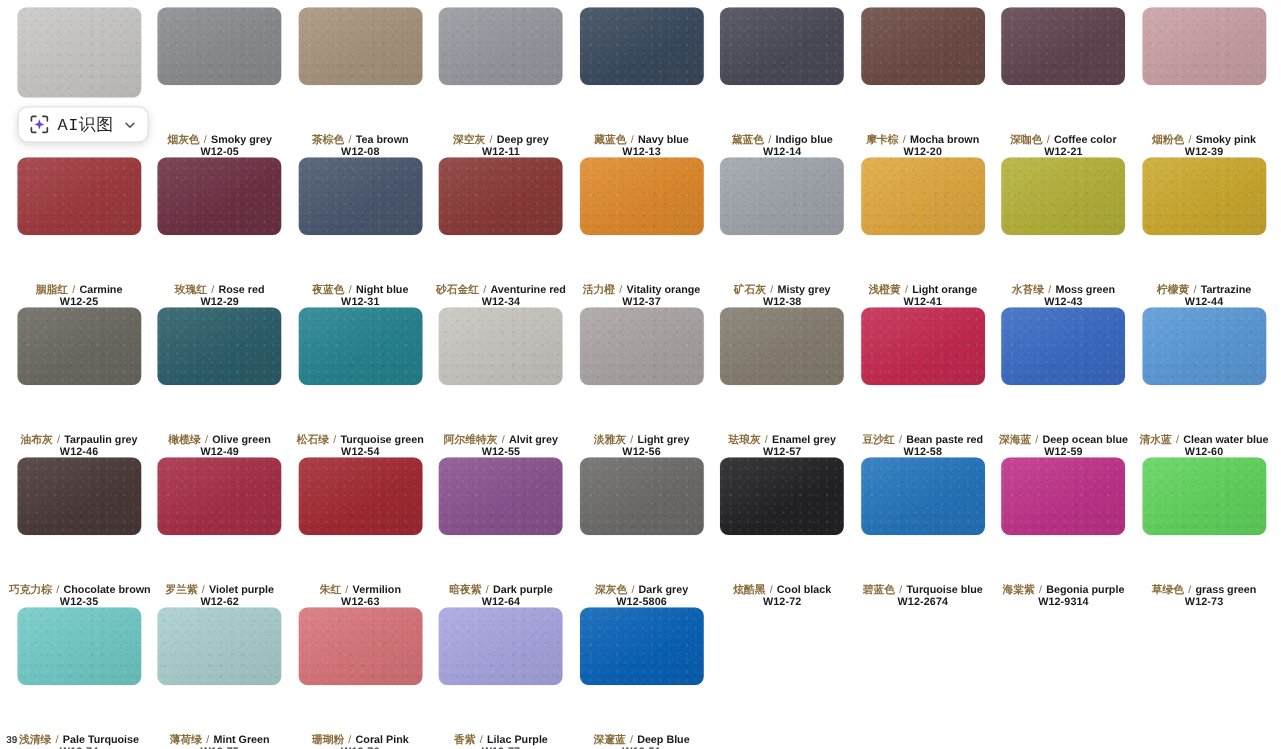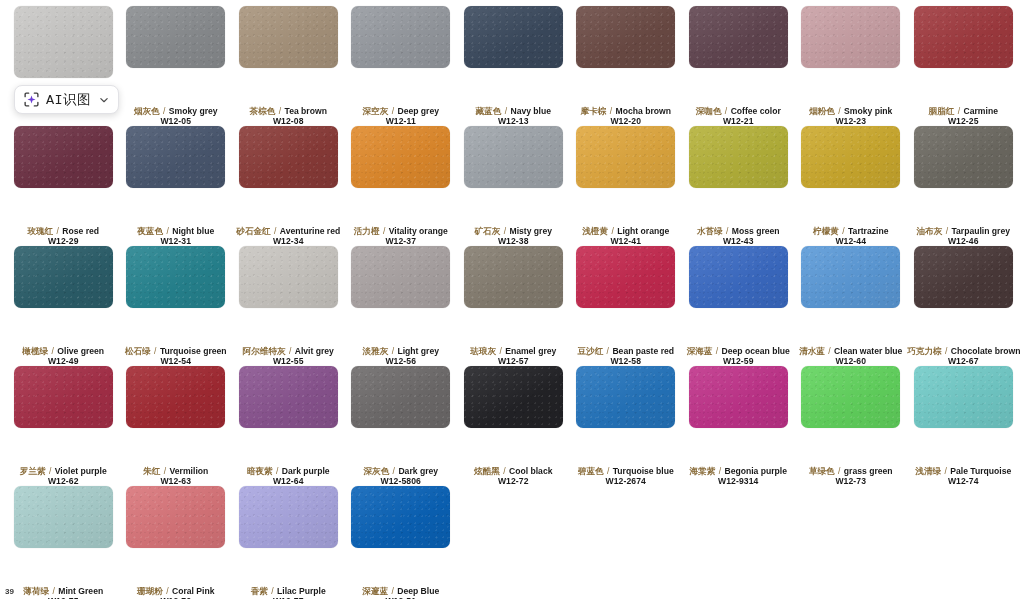--- a/index.html
+++ b/index.html
@@ -148,38 +148,45 @@
         </div>
       </div>
       <div class="swatch-cell">
         <div class="swatch-chip" style="background: rgb(59, 74, 94);"></div>
         <div class="swatch-caption">
           <div class="name-line"><span class="cn-name">藏蓝色</span><span class="sep"> / </span><span class="en-name">Navy blue</span></div>
           <div class="code-line">W12-13</div>
         </div>
       </div>
       <div class="swatch-cell">
+        <div class="swatch-chip" style="background: rgb(75, 74, 88);"></div>
+        <div class="swatch-caption">
+          <div class="name-line"><span class="cn-name">黛蓝色</span><span class="sep"> / </span><span class="en-name">Indigo blue</span></div>
+          <div class="code-line">W12-14</div>
+        </div>
+      </div>
+      <div class="swatch-cell">
         <div class="swatch-chip" style="background: rgb(108, 75, 69);"></div>
         <div class="swatch-caption">
           <div class="name-line"><span class="cn-name">摩卡棕</span><span class="sep"> / </span><span class="en-name">Mocha brown</span></div>
           <div class="code-line">W12-20</div>
         </div>
       </div>
       <div class="swatch-cell">
         <div class="swatch-chip" style="background: rgb(97, 69, 80);"></div>
         <div class="swatch-caption">
           <div class="name-line"><span class="cn-name">深咖色</span><span class="sep"> / </span><span class="en-name">Coffee color</span></div>
           <div class="code-line">W12-21</div>
         </div>
       </div>
       <div class="swatch-cell">
         <div class="swatch-chip" style="background: rgb(201, 160, 165);"></div>
         <div class="swatch-caption">
           <div class="name-line"><span class="cn-name">烟粉色</span><span class="sep"> / </span><span class="en-name">Smoky pink</span></div>
-          <div class="code-line">W12-23</div>
+          <div class="code-line">W12-39</div>
         </div>
       </div>
       <div class="swatch-cell">
         <div class="swatch-chip" style="background: rgb(160, 58, 63);"></div>
         <div class="swatch-caption">
           <div class="name-line"><span class="cn-name">胭脂红</span><span class="sep"> / </span><span class="en-name">Carmine</span></div>
           <div class="code-line">W12-25</div>
         </div>
       </div>
       <div class="swatch-cell">
@@ -298,21 +305,21 @@
         <div class="swatch-chip" style="background: rgb(91, 154, 216);"></div>
         <div class="swatch-caption">
           <div class="name-line"><span class="cn-name">清水蓝</span><span class="sep"> / </span><span class="en-name">Clean water blue</span></div>
           <div class="code-line">W12-60</div>
         </div>
       </div>
       <div class="swatch-cell">
         <div class="swatch-chip" style="background: rgb(75, 58, 58);"></div>
         <div class="swatch-caption">
           <div class="name-line"><span class="cn-name">巧克力棕</span><span class="sep"> / </span><span class="en-name">Chocolate brown</span></div>
-          <div class="code-line">W12-67</div>
+          <div class="code-line">W12-35</div>
         </div>
       </div>
       <div class="swatch-cell">
         <div class="swatch-chip" style="background: rgb(166, 47, 72);"></div>
         <div class="swatch-caption">
           <div class="name-line"><span class="cn-name">罗兰紫</span><span class="sep"> / </span><span class="en-name">Violet purple</span></div>
           <div class="code-line">W12-62</div>
         </div>
       </div>
       <div class="swatch-cell">

